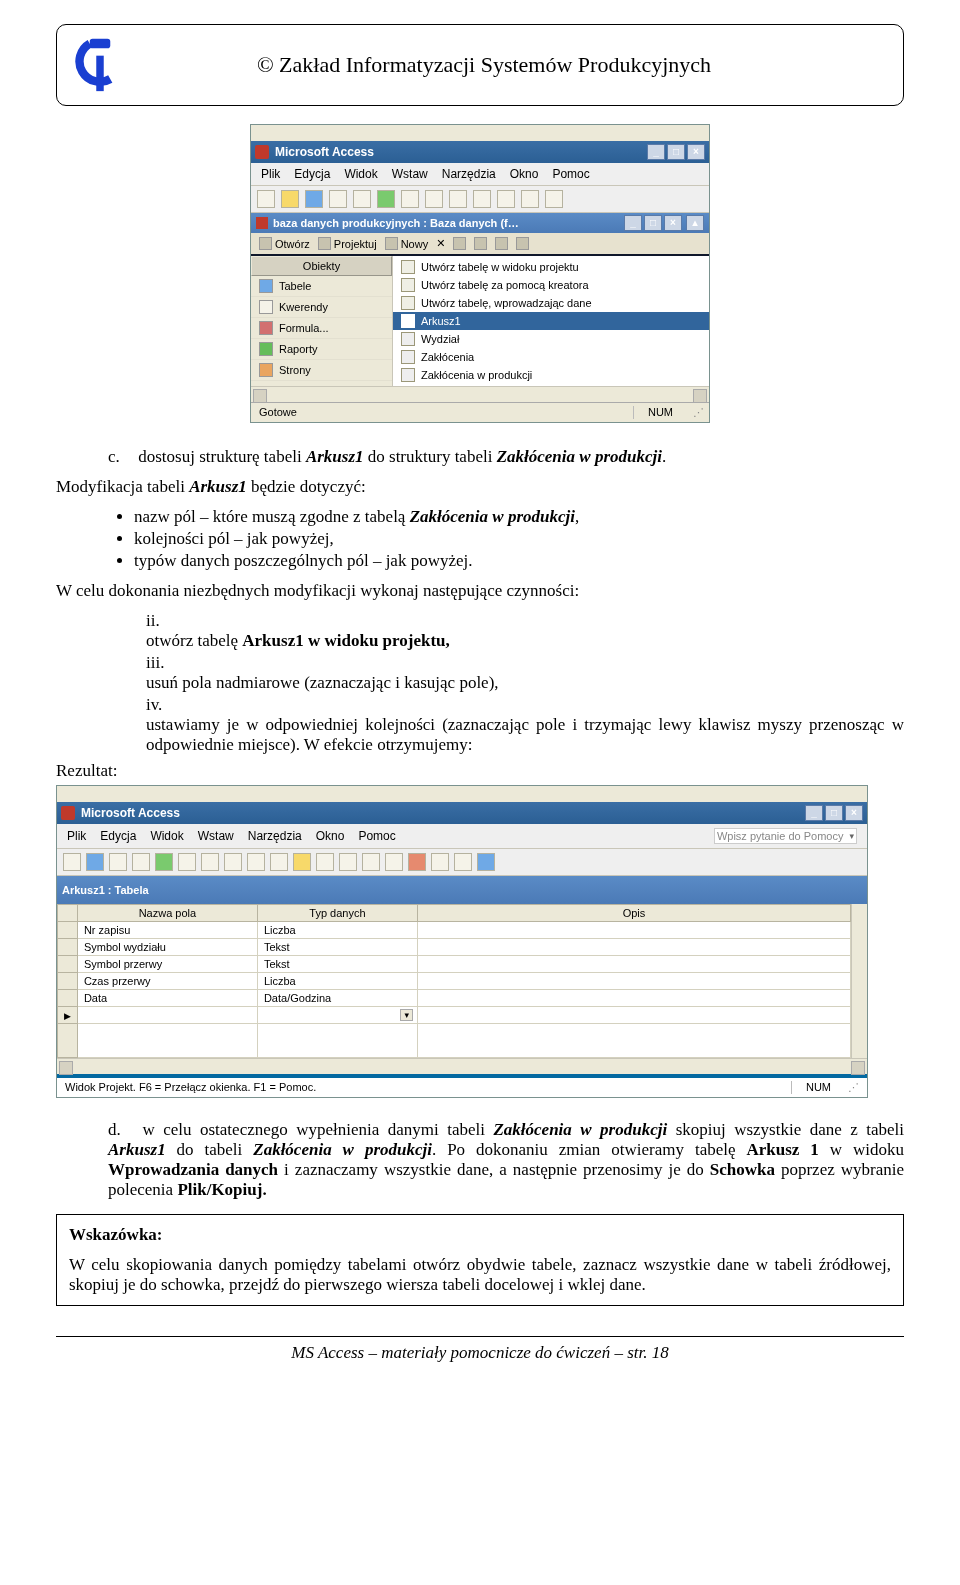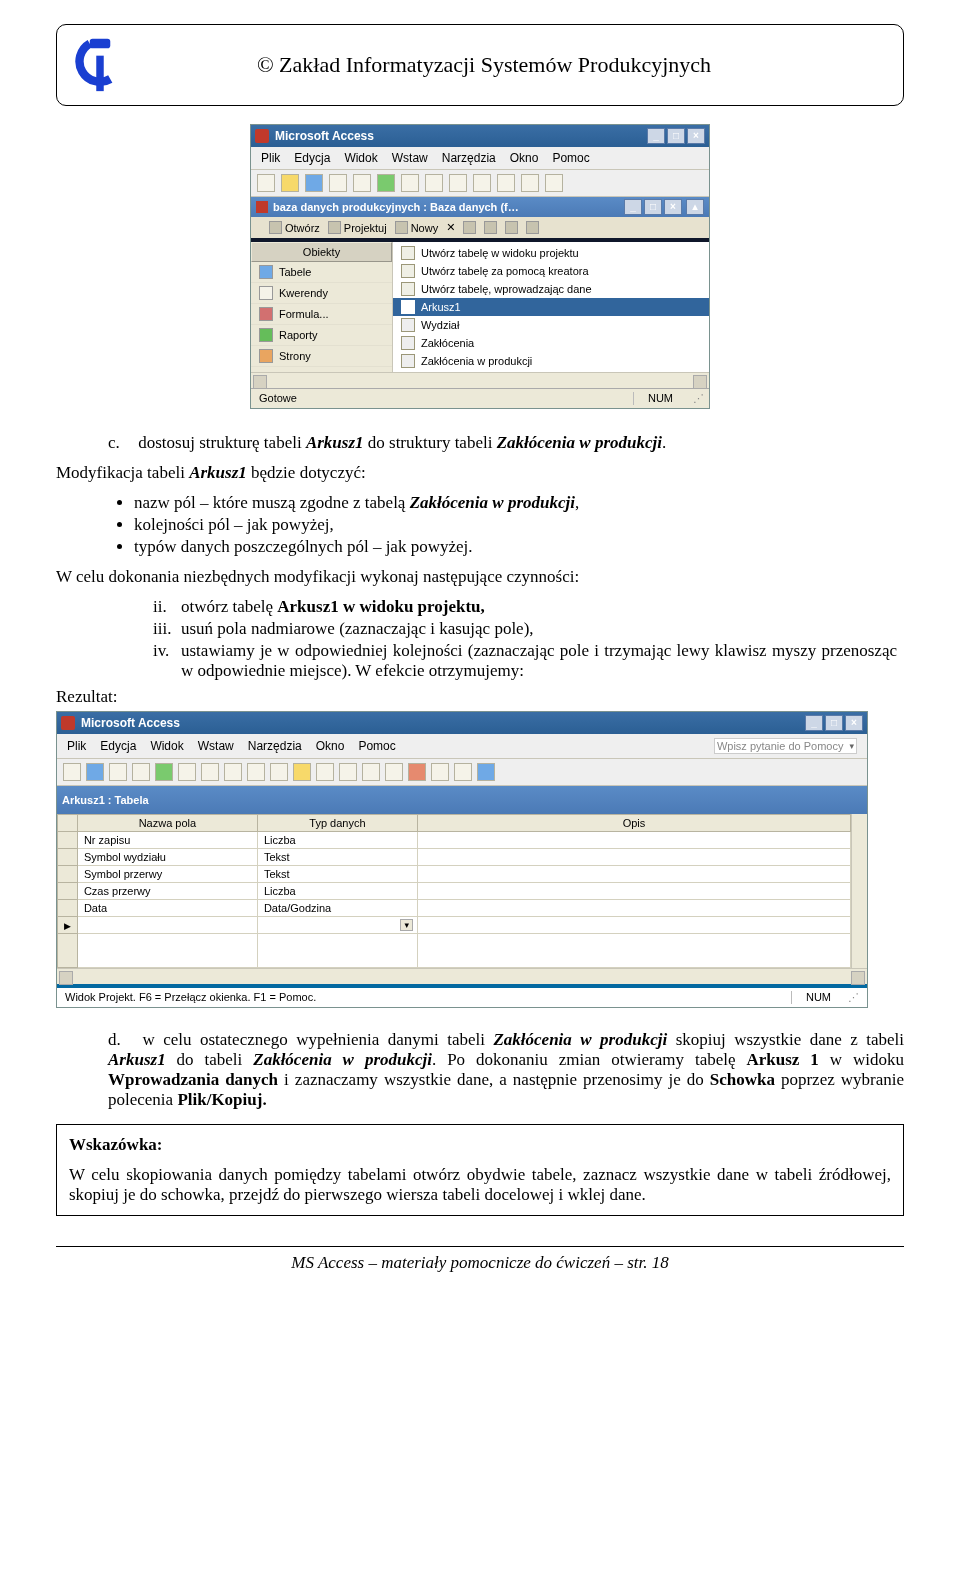--- a/index.html
+++ b/index.html
@@ -41,20 +41,21 @@
     text-align: left;
     background: #ece9d8;
   }
   .titlebar {
     background: linear-gradient(#3a6ea5, #2b5f94);
     color: #fff;
     display: flex;
     align-items: center;
     padding: 3px 4px;
     font-weight: bold;
+    margin-top: 16px;
   }
   .titlebar .key-icon {
     width: 14px; height: 14px; background: #c0392b; border-radius: 2px;
     margin-right: 6px;
   }
   .winbtns { margin-left: auto; display: flex; gap: 2px; }
   .winbtn {
     width: 18px; height: 16px; background: #cdd7e6;
     border: 1px solid #5a7aa8; font-size: 10px; text-align: center;
     line-height: 13px;
@@ -76,22 +77,22 @@
   .tbtn.blue { background: #6fa9e6; }
   .tbtn.green { background: #7aca6e; }
   .tbtn.red { background: #e68a6f; }
   .inner-titlebar {
     background: linear-gradient(#5a8bc6, #4b7ab6);
     color: #fff; display: flex; align-items: center; padding: 2px 5px;
     font-size: 11px; font-weight: bold;
   }
   .inner-titlebar .ic { width: 12px; height: 12px; background: #c0392b; margin-right: 5px; }
   .dbtoolbar {
-    display: flex; gap: 8px; padding: 4px 18px; background: #e7e2cf; align-items: center;
-    border-bottom: 4px solid #0f172a; font-size: 11px;
+    display: flex; gap: 8px; padding: 4px 8px; background: #e7e2cf; align-items: center;
+    border-bottom: 2px solid #0f172a; font-size: 11px;
   }
   .dbtoolbar .dbtn {
     display: inline-flex; align-items: center; gap: 3px;
   }
   .dbtoolbar .sq { width: 13px; height: 13px; background: #c7c3af; border: 1px solid #999; }
   .dbbody { display: flex; background: #fff; }
   .objpanel { width: 142px; background: #ece9d8; border-right: 1px solid #c9c6b8; }
   .objhead { background: #d6d2c2; padding: 3px 6px; border: 1px outset #ece9d8; text-align: center; font-size: 11px; }
   .objitem {
     display: flex; align-items: center; gap: 6px; padding: 3px 8px;
@@ -184,21 +185,21 @@
 
   
   .para { margin: 10px 0; text-align: justify; }
   .ol-letter { padding-left: 52px; margin: 10px 0; }
   .ol-letter .marker { display: inline-block; width: 26px; }
   .bold { font-weight: bold; }
   .boldit { font-weight: bold; font-style: italic; }
   .bullets { padding-left: 78px; margin: 6px 0; }
   .bullets li { list-style: disc; margin: 2px 0; }
   .roman { padding-left: 90px; margin: 6px 0; }
-  .roman li { list-style: none; margin: 2px 7px; display: flex; text-align: justify; }
+  .roman li { list-style: none; margin: 2px 0; display: flex; text-align: justify; flex-direction: column; }
   .roman li .rm { width: 28px; flex-shrink: 0; }
   .rezultat { margin: 6px 0 2px 0; }
   .hint-box {
     border: 1px solid #000; padding: 10px 12px; margin: 14px 0 24px 0;
   }
   .hint-box .hint-title { font-weight: bold; margin-bottom: 10px; }
   .footer-hr {
     border: none; border-top: 1px solid #000; margin: 30px 0 6px 0;
   }
   .footer { text-align: center; font-style: italic; font-size: 17px; }

